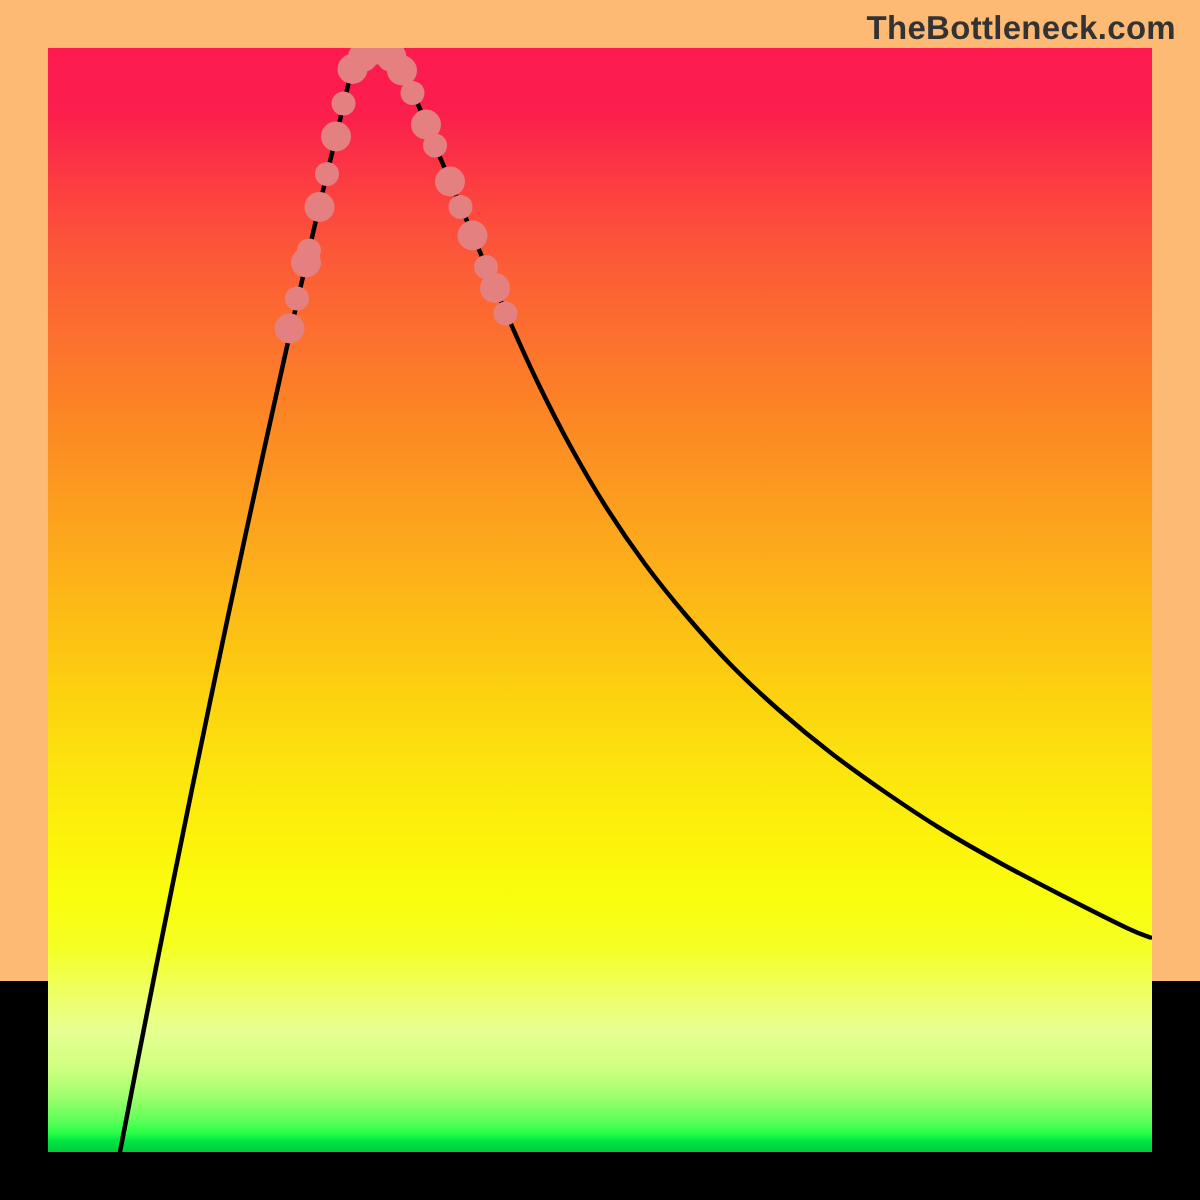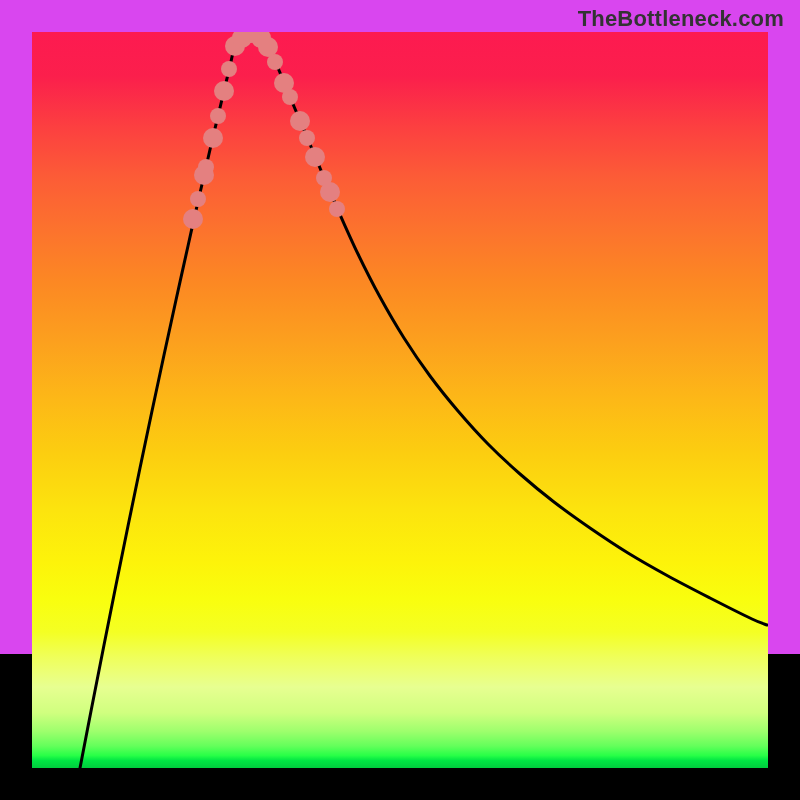--- a/index.html
+++ b/index.html
@@ -1,16 +1,16 @@
 <!DOCTYPE html>
 <html><head>
   <meta charset="utf-8">
   <style>
     html, body { margin: 0; padding: 0; width: 800px; height: 800px; background: #000; overflow: hidden; font-family: sans-serif; }
-    .frame { position: relative; width: 800px; height: 654px; background: #d946ef; }
+    .frame { position: relative; width: 800px; height: 654px; background: #fdba74; }
     .plot { position: absolute; left: 32px; top: 32px; width: 736px; height: 736px; }
     .watermark { position: absolute; top: 6px; right: 16px; color: #333; font-weight: 600; font-size: 22px; letter-spacing: 0.2px; z-index: 20; }
     .gradient-bg {
       position: absolute; left: 0; top: 0; width: 100%; height: 100%;
       background: linear-gradient(
         to bottom,
         #fd1a50 0%,
         #fb1f4c 6%,
         #fc4040 13%,
         #fc5d36 20%,

